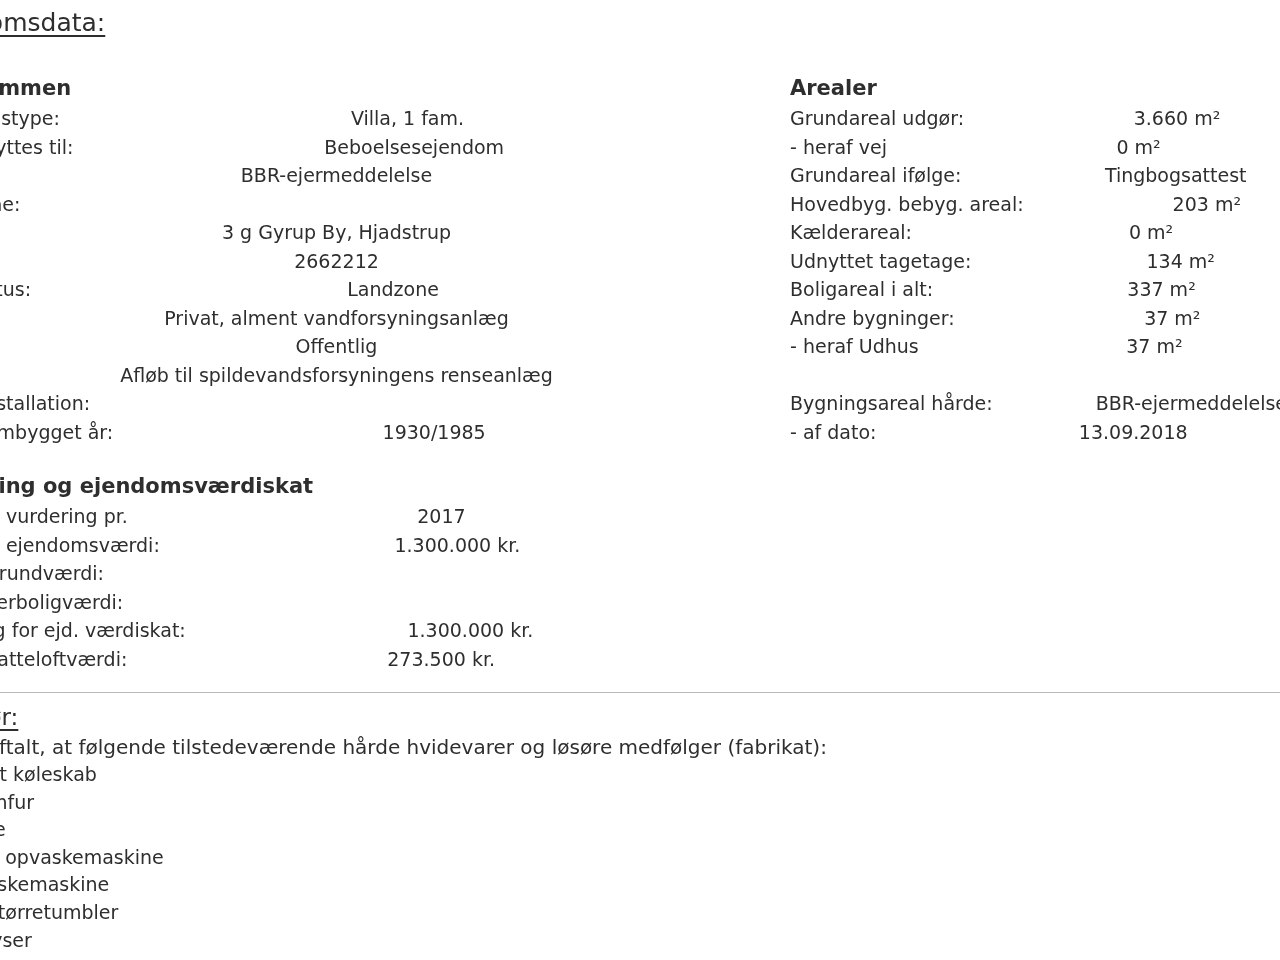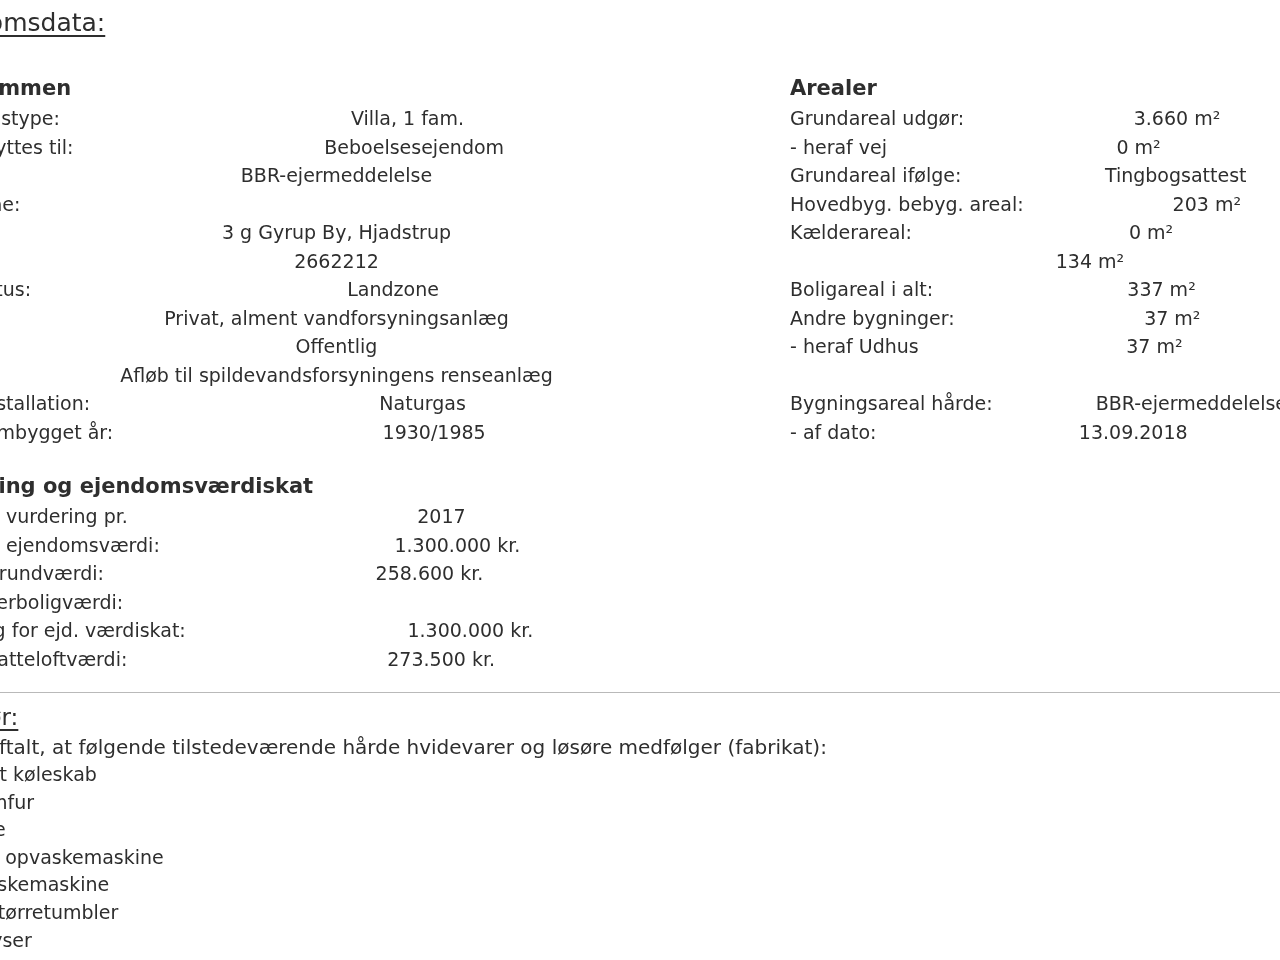--- a/index.html
+++ b/index.html
@@ -157,21 +157,20 @@
           <span class="val">Privat, alment vandforsyningsanlæg</span>
         </div>
         <div class="row">
           <span class="val">Offentlig</span>
         </div>
         <div class="row">
           <span class="val">Afløb til spildevandsforsyningens renseanlæg</span>
         </div>
         <div class="row">
           <span class="lbl">Varmeinstallation:</span>
-          <span class="val">Naturgas</span>
         </div>
         <div class="row">
           <span class="lbl">Opført/ombygget år:</span>
           <span class="val">1930/1985</span>
         </div>
       </div>
   </div>
 
   <div class="col col-right">
     <div class="sec-head">Arealer</div>
@@ -190,20 +189,21 @@
         </div>
         <div class="row">
           <span class="lbl">Hovedbyg. bebyg. areal:</span>
           <span class="val">203 m²</span>
         </div>
         <div class="row">
           <span class="lbl">Kælderareal:</span>
           <span class="val">0 m²</span>
         </div>
         <div class="row">
+          <span class="lbl">Udnyttet tagetage:</span>
           <span class="val">134 m²</span>
         </div>
         <div class="row">
           <span class="lbl">Boligareal i alt:</span>
           <span class="val">337 m²</span>
         </div>
         <div class="row">
           <span class="lbl">Andre bygninger:</span>
           <span class="val">37 m²</span>
         </div>
@@ -231,21 +231,20 @@
         <div class="row">
           <span class="lbl">Offentlig vurdering pr.</span>
           <span class="val">2017</span>
         </div>
         <div class="row">
           <span class="lbl">Offentlig ejendomsværdi:</span>
           <span class="val">1.300.000 kr.</span>
         </div>
         <div class="row">
           <span class="lbl">- heraf grundværdi:</span>
-          <span class="val">258.600 kr.</span>
         </div>
         <div class="row">
           <span class="lbl">Ekskl. ejerboligværdi:</span>
           <span class="val"></span>
         </div>
         <div class="row">
           <span class="lbl">Grundlag for ejd. værdiskat:</span>
           <span class="val">1.300.000 kr.</span>
         </div>
         <div class="row">

